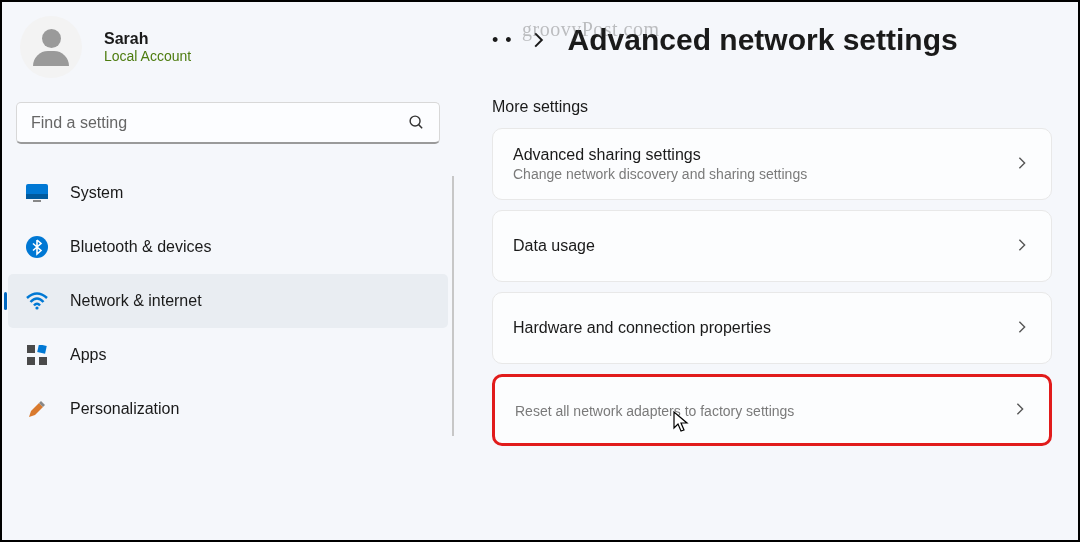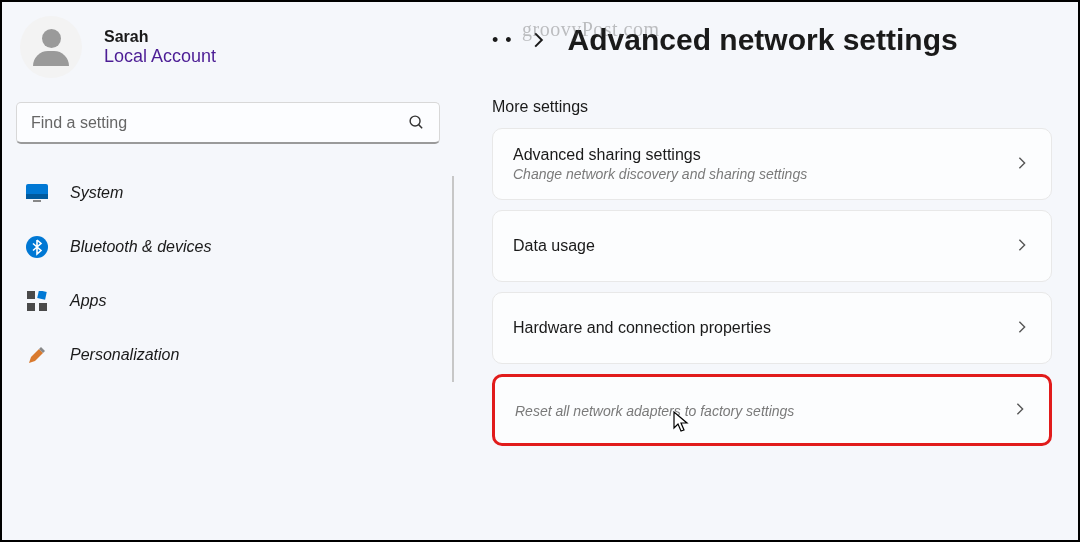--- a/index.html
+++ b/index.html
@@ -28,40 +28,39 @@
     width: 62px; height: 62px;
     border-radius: 50%;
     background: #f3f3f3;
     display: flex; flex-direction: column;
     align-items: center; justify-content: center;
     margin-right: 22px;
   }
   .avatar .head { width: 19px; height: 19px; background: #9a9a9a; border-radius: 50%; margin-bottom: 3px; }
   .avatar .body { width: 36px; height: 15px; background: #9a9a9a; border-radius: 18px 18px 0 0; }
   .account-text .name { font-size: 16px; font-weight: 600; }
-  .account-text .type { font-size: 18px; color: #4c1d95; text-align: right; }
+  .account-text .type { font-size: 14px; color: #4d7c0f; text-align: right; }
   .search {
     margin: 0 14px 22px 14px;
     display: flex; align-items: center;
     background: #fcfdff;
     border: 1px solid #d8d8d8;
     border-bottom: 2px solid #9a9a9a;
     border-radius: 5px;
     height: 42px;
     padding: 0 14px;
   }
   .search input {
     flex: 1; border: none; background: transparent; outline: none;
     font-size: 16px; color: #ef4444;
   }
   .search input::placeholder { color: #666; }
   .nav-wrap {
     position: relative;
     padding-right: 0;
-    font-style: italic;
   }
   .nav-scroll-line {
     position: absolute;
     right: 0;
     top: 10px;
     bottom: 0;
     width: 2px;
     background: #c7c7c7;
   }
   .nav-item {
@@ -111,21 +110,21 @@
     border-radius: 10px;
     padding: 16px 20px;
     display: flex; align-items: center;
     margin-bottom: 10px;
     cursor: pointer;
     min-height: 72px;
   }
   .card.highlight { border: 3px solid #e11b1b; }
   .card-text { flex: 1; }
   .card-title { font-size: 16px; color: #1a1a1a; }
-  .card-sub { font-size: 14px; color: #7a7a7a; margin-top: 2px; font-style: italic; }
+  .card-sub { font-size: 14px; color: #7a7a7a; margin-top: 2px; }
   .chevron { width: 16px; height: 16px; flex-shrink: 0; }
   .cursor {
     position: absolute;
     width: 18px; height: 24px;
     pointer-events: none;
   }
   
   svg { display:block; }
 </style>
 </head>
@@ -171,20 +170,31 @@
       <div class="nav-item">
         <span class="nav-icon">
           <svg width="22" height="22" viewBox="0 0 22 22">
               <circle cx="11" cy="11" r="11" fill="#0078d4"></circle>
               <path d="M11 4 L15 7.5 L11 11 L15 14.5 L11 18 V4 M7 7.5 L11 11 M7 14.5 L11 11" stroke="#fff" stroke-width="1.6" fill="none"></path>
             </svg>
         </span>
         <span>Bluetooth &amp; devices</span>
       </div>
 
+      <div class="nav-item active">
+        <span class="nav-icon">
+          <svg width="22" height="18" viewBox="0 0 22 18">
+              <path d="M1 6 Q11 -3 21 6" stroke="#0078d4" stroke-width="2.5" fill="none"></path>
+              <path d="M4.5 10 Q11 3 17.5 10" stroke="#0078d4" stroke-width="2.5" fill="none"></path>
+              <path d="M8 13.5 Q11 10 14 13.5" stroke="#0078d4" stroke-width="2.5" fill="none"></path>
+              <circle cx="11" cy="16" r="1.6" fill="#0078d4"></circle>
+            </svg>
+        </span>
+        <span>Network &amp; internet</span>
+      </div>
 
       <div class="nav-item">
         <span class="nav-icon">
           <svg width="20" height="20" viewBox="0 0 20 20">
               <rect x="0" y="0" width="8" height="8" fill="#4a4a4a"></rect>
               <rect x="11" y="0" width="8" height="8" fill="#0078d4" transform="rotate(12 15 4)"></rect>
               <rect x="0" y="12" width="8" height="8" fill="#4a4a4a"></rect>
               <rect x="12" y="12" width="8" height="8" fill="#4a4a4a"></rect>
             </svg>
         </span>

